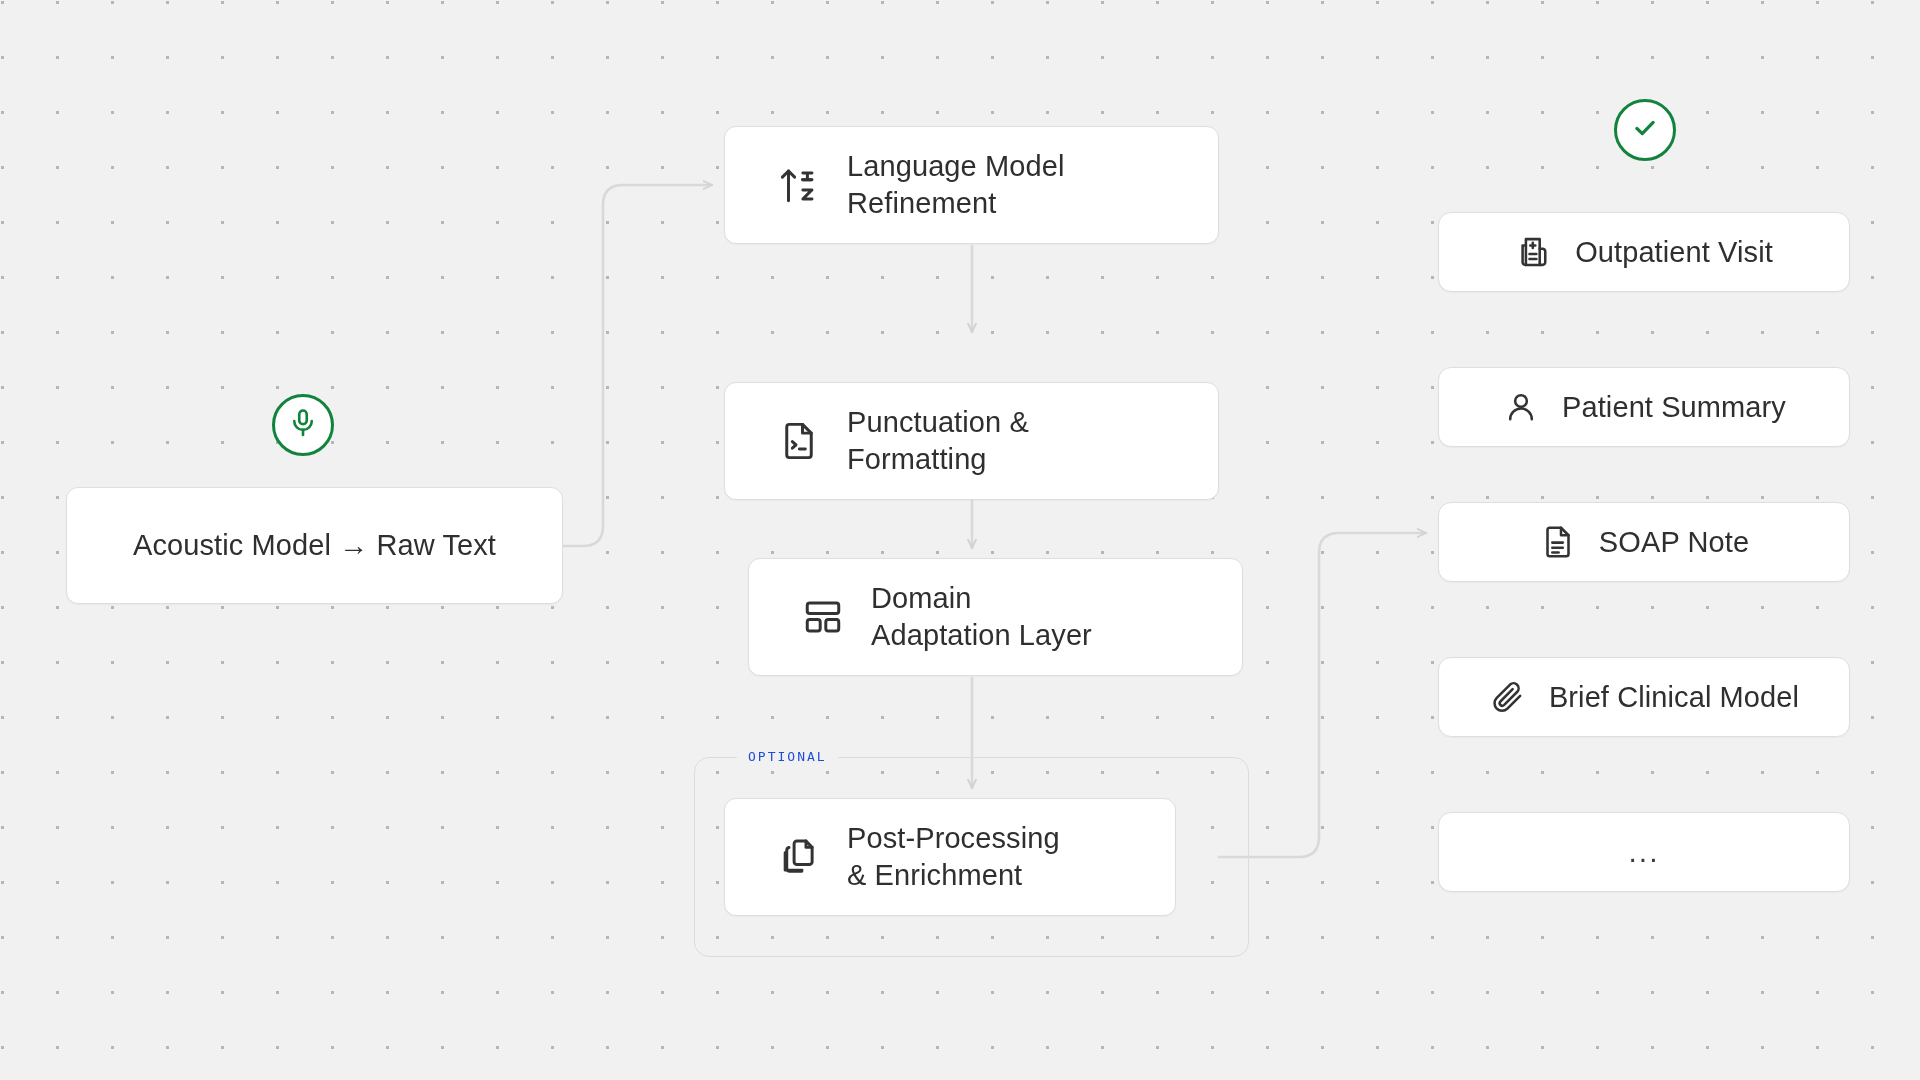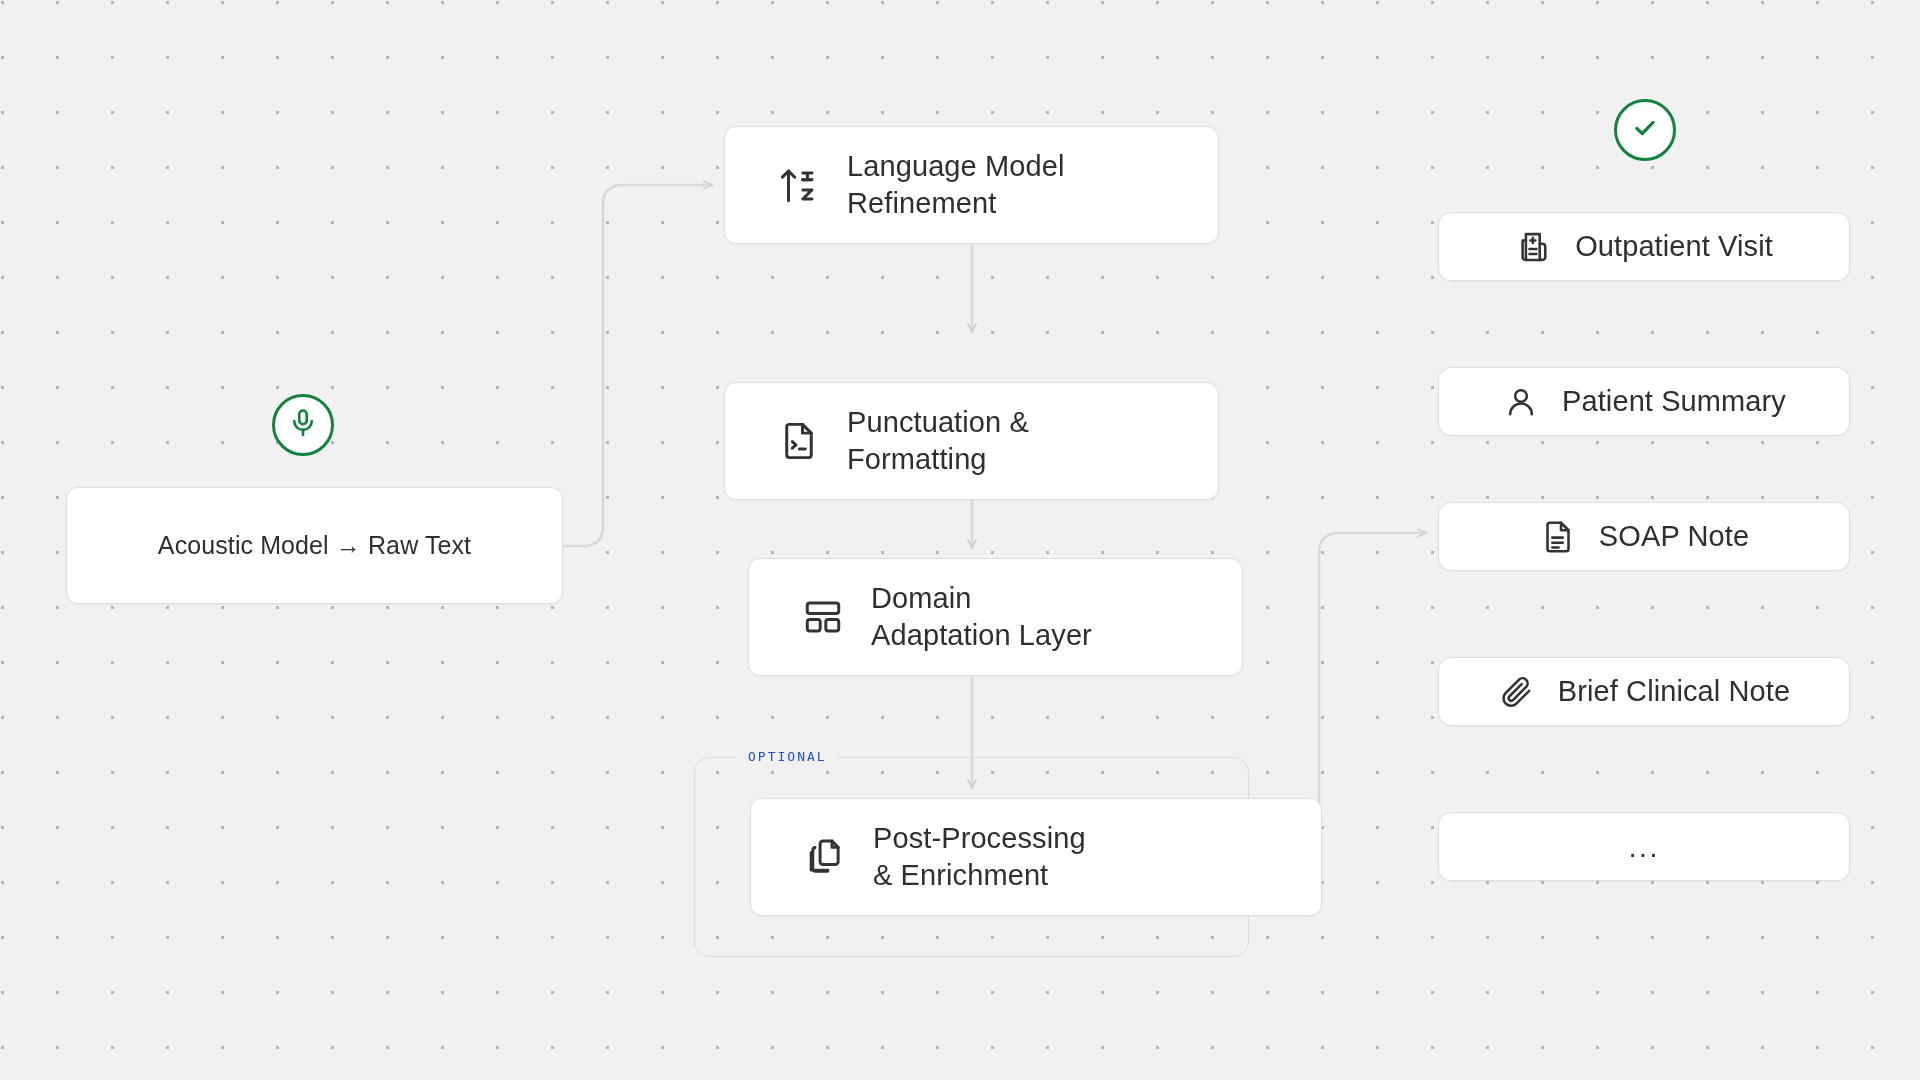--- a/index.html
+++ b/index.html
@@ -65,29 +65,29 @@
     color: #2f2f2f;
     letter-spacing: 0.1px;
     white-space: pre-line;
   }
 
   
   .card.plain {
     justify-content: center;
   }
   .card.plain .card-label {
-    font-size: 25px;
+    font-size: 29px;
     padding: 0;
   }
 
   
   .node-lm    { left: 724px; top: 126px;  width: 495px; height: 118px; }
   .node-punc  { left: 724px; top: 342px;  width: 495px; height: 118px; margin-top: 40px; }
   .node-dom   { left: 748px; top: 558px;  width: 495px; height: 118px; }
-  .node-post  { left: 724px; top: 798px;  width: 572px; height: 118px; margin-left: 26px; }
+  .node-post  { left: 724px; top: 798px;  width: 452px; height: 118px; }
 
   .node-input { left: 66px;  top: 487px;  width: 497px; height: 117px; }
 
   
   .group-optional {
     position: absolute;
     left: 694px;
     top: 757px;
     width: 555px;
     height: 200px;
@@ -109,21 +109,21 @@
     color: #1d4ed8;
     line-height: 26px;
   }
 
   
   .out {
     position: absolute;
     box-sizing: border-box;
     left: 1438px;
     width: 412px;
-    height: 69px;
+    height: 80px;
     background: #ffffff;
     border: 1.5px solid #dedede;
     border-radius: 13px;
     display: flex;
     align-items: center;
     justify-content: center;
     box-shadow: 0 1px 1.5px rgba(0,0,0,0.035);
   }
   .out-inner {
     display: flex;
@@ -323,21 +323,21 @@
     </div>
   </div>
 
   <div class="out out-4">
     <div class="out-inner">
       <span class="out-icon">
         <svg width="36" height="36" viewBox="0 0 24 24" fill="none" stroke="currentColor" stroke-width="1.7" stroke-linecap="round" stroke-linejoin="round">
           <path d="M20.1 11.2l-8.5 8.5a5 5 0 0 1-7.1-7.1l8.9-8.9a3.4 3.4 0 0 1 4.8 4.8l-8.9 8.9a1.7 1.7 0 0 1-2.4-2.4l8.2-8.2"></path>
         </svg>
       </span>
-      <span class="out-label">Brief Clinical Note</span>
+      <span class="out-label">Brief Clinical Model</span>
     </div>
   </div>
 
   <div class="out out-5 ellipsis">
     <div class="out-inner">
       <span class="out-label">...</span>
     </div>
   </div>
 
 </div>

